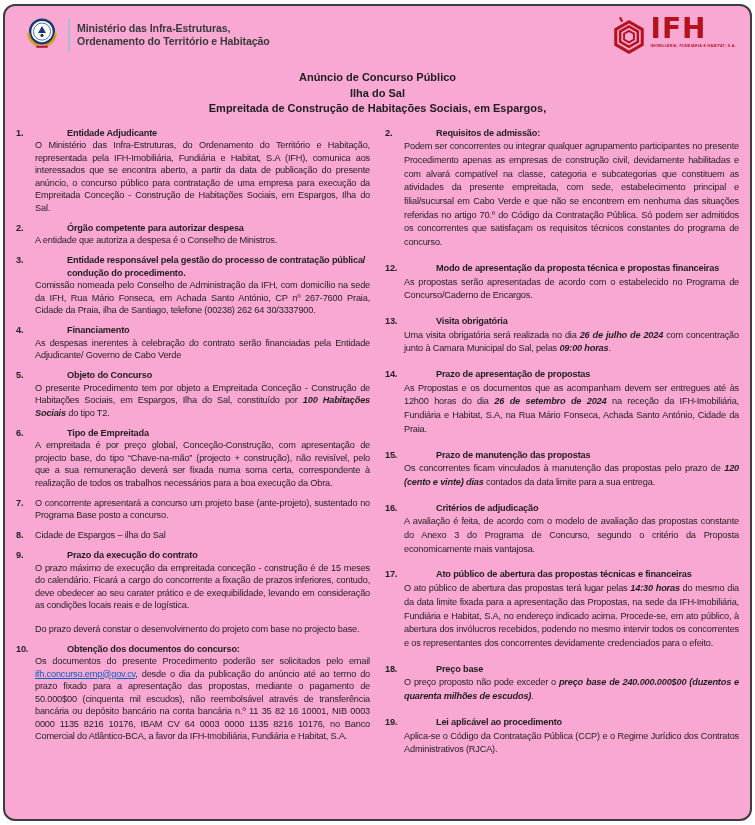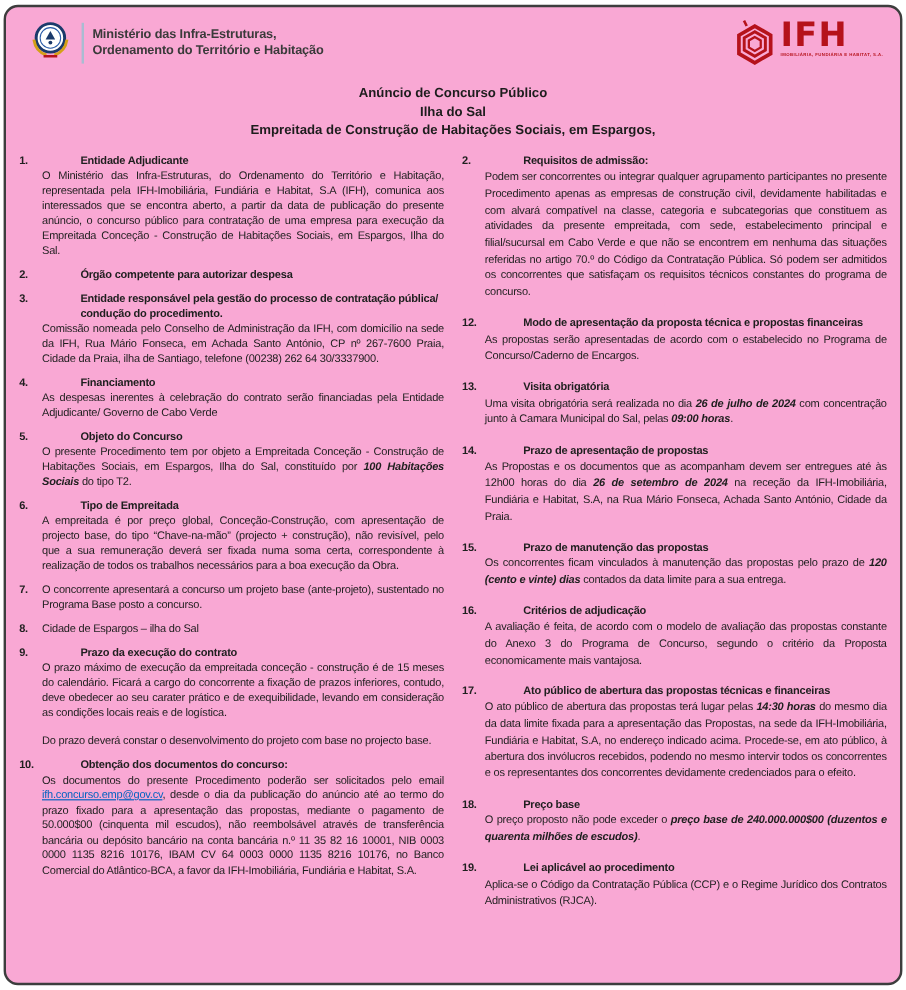--- a/index.html
+++ b/index.html
@@ -93,20 +93,21 @@
           <span class="num">1.</span>
           <div class="item-body">
             <div class="item-heading">Entidade Adjudicante</div>
             <p class="para"><span>O Ministério das Infra-Estruturas, do Ordenamento do Território e Habitação, representada pela IFH-Imobiliária, Fundiária e Habitat, S.A (IFH), comunica aos interessados que se encontra aberto, a partir da data de publicação do presente anúncio, o concurso público para contratação de uma empresa para execução da Empreitada Conceção - Construção de Habitações Sociais, em Espargos, Ilha do Sal.</span></p>
           </div>
         </div>
         <div class="item">
           <span class="num">2.</span>
           <div class="item-body">
             <div class="item-heading">Órgão competente para autorizar despesa</div>
+            <p class="para"><span>A entidade que autoriza a despesa é o Conselho de Ministros.</span></p>
           </div>
         </div>
         <div class="item">
           <span class="num">3.</span>
           <div class="item-body">
             <div class="item-heading">Entidade responsável pela gestão do processo de contratação pública/ condução do procedimento.</div>
             <p class="para"><span>Comissão nomeada pelo Conselho de Administração da IFH, com domicílio na sede da IFH, Rua Mário Fonseca, em Achada Santo António, CP nº 267-7600 Praia, Cidade da Praia, ilha de Santiago, telefone (00238) 262 64 30/3337900.</span></p>
           </div>
         </div>
         <div class="item">

